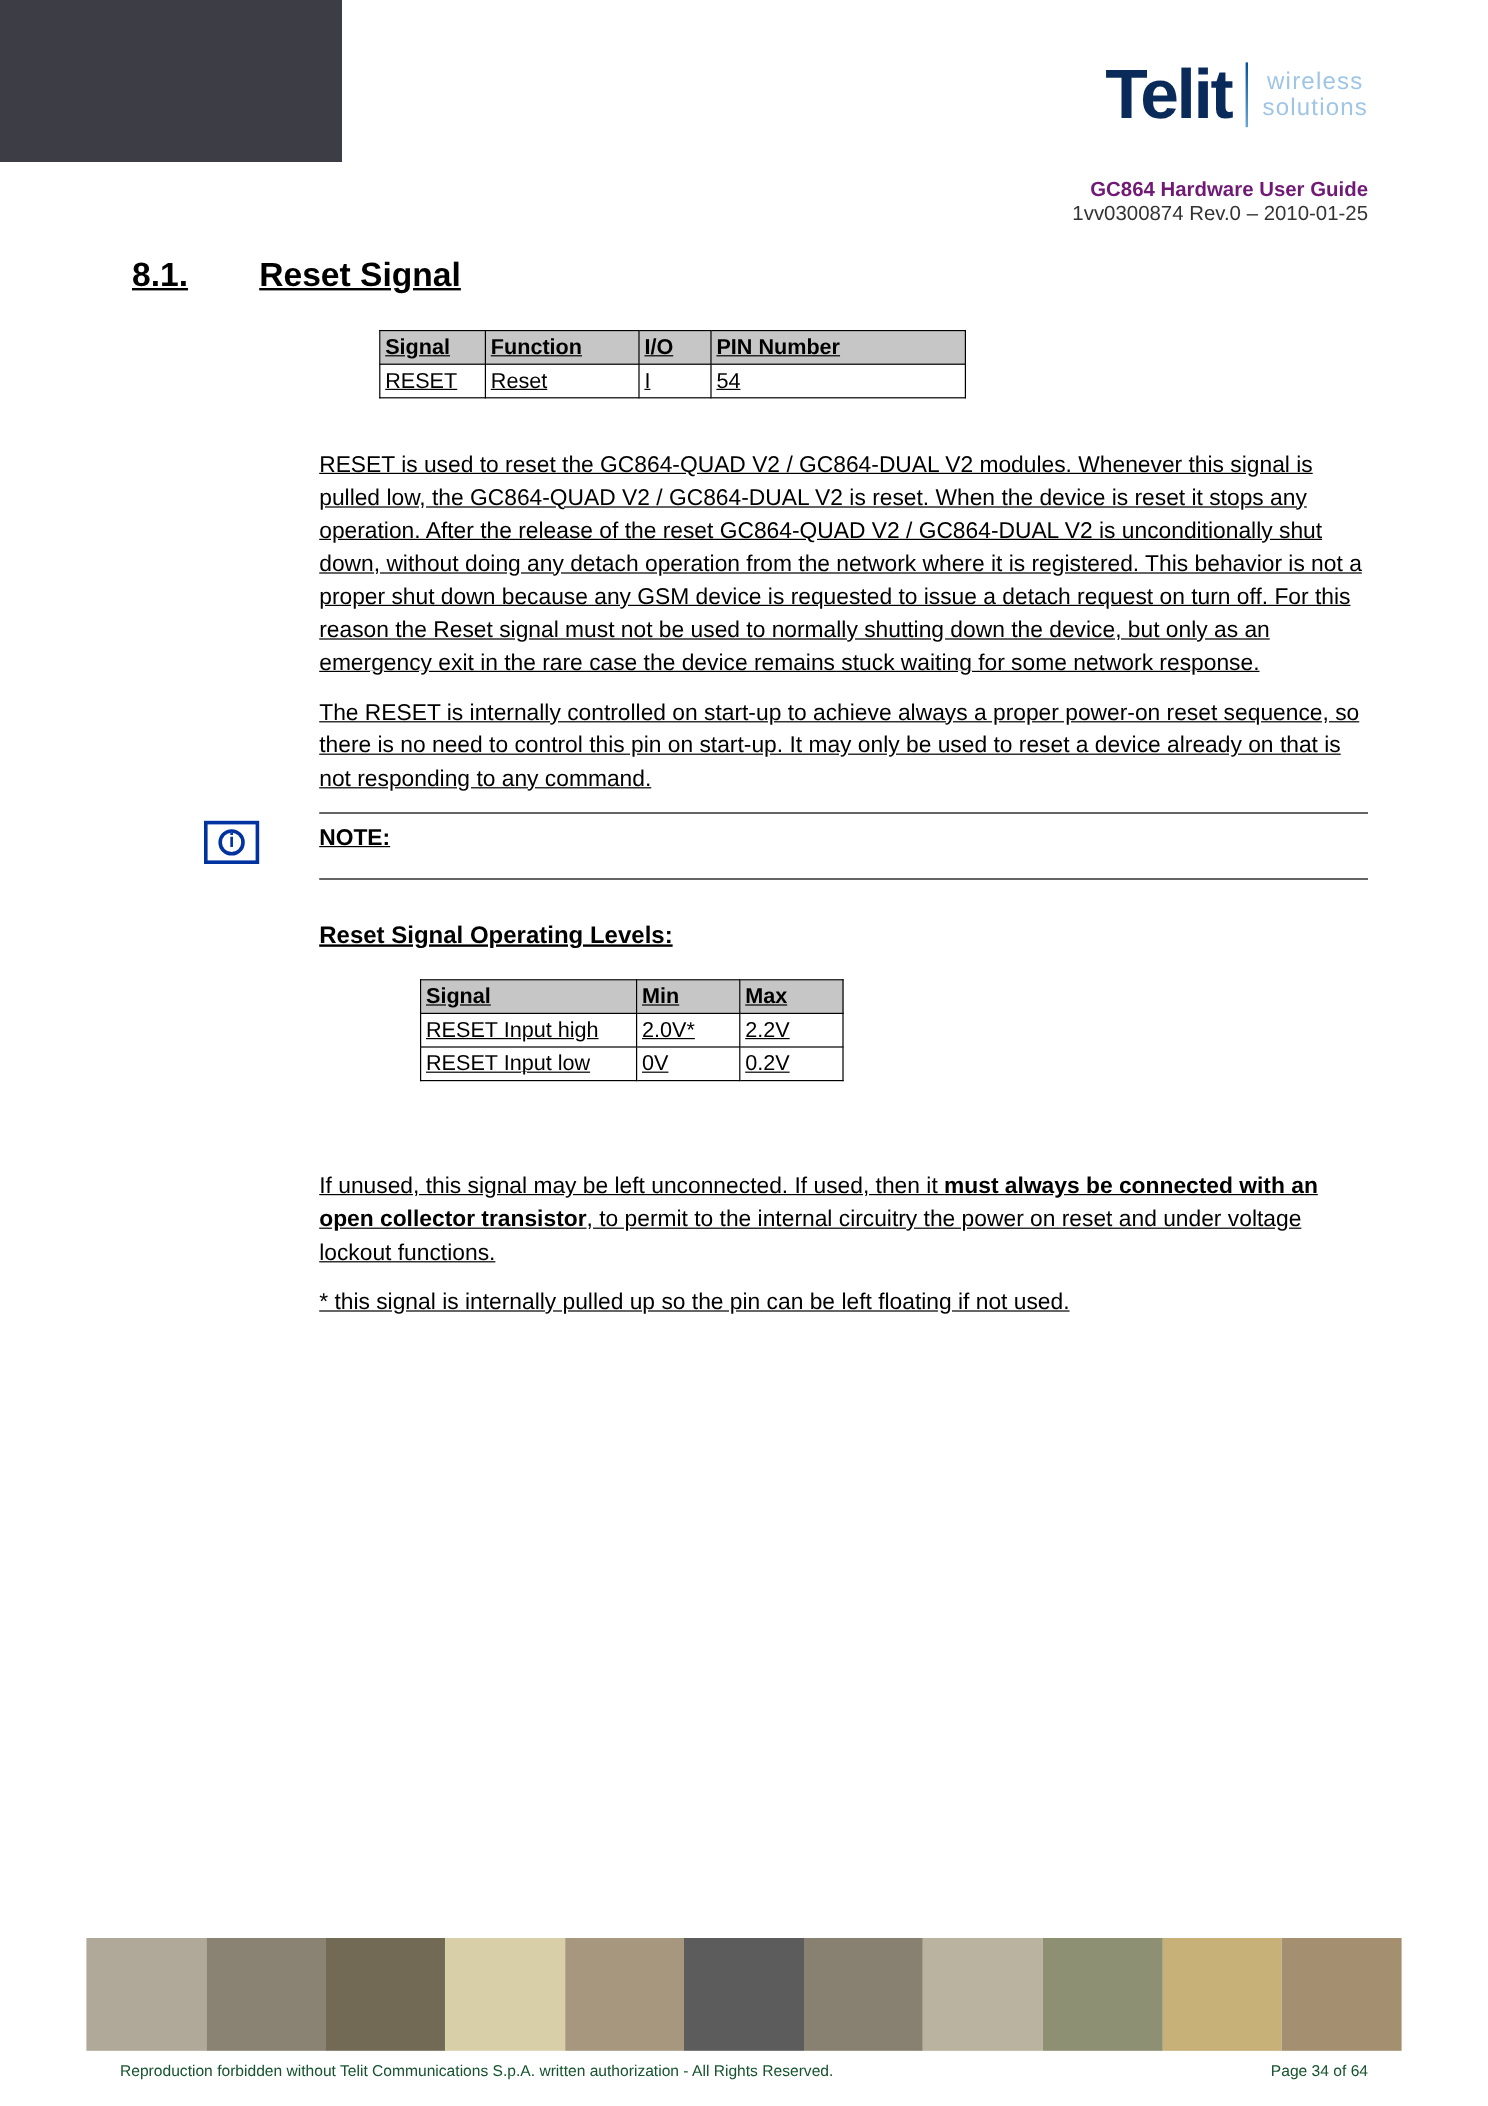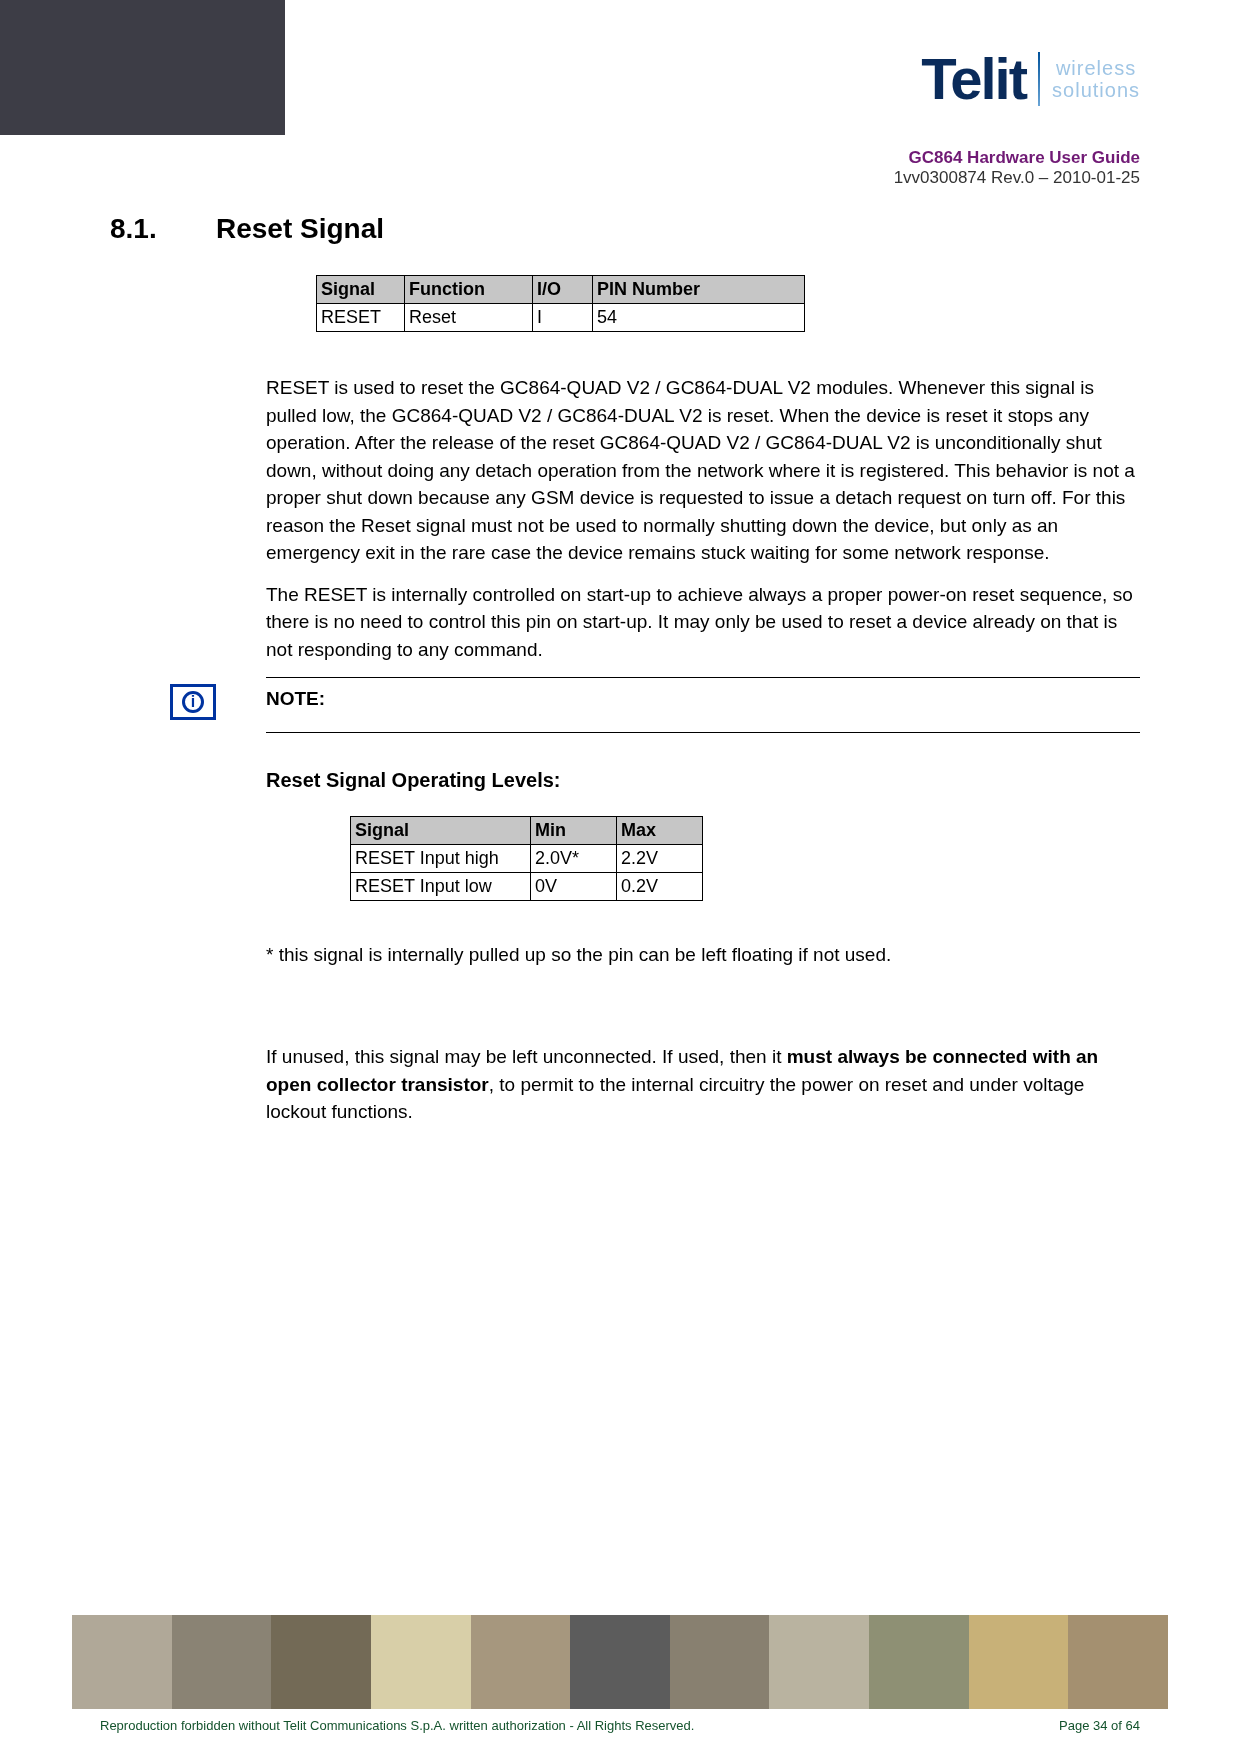--- a/index.html
+++ b/index.html
@@ -49,20 +49,21 @@
     text-align: right;
     font-size: 17px;
     color: #333;
   }
   .doc-title { font-weight: 700; color: #701a75; }
   .main-content {
     position: absolute;
     top: 213px;
     left: 110px;
     width: 1030px;
+    text-decoration: underline;
   }
   .section-row { display: flex; gap: 46px; margin-bottom: 30px; }
   .section-num { font-size: 28px; font-weight: 700; min-width: 60px; }
   .section-title { font-size: 28px; font-weight: 700; }
   .indent { margin-left: 156px; }
   table.sig-table {
     border-collapse: collapse;
     margin-left: 50px;
     margin-bottom: 42px;
   }
@@ -202,25 +203,25 @@
         <td>2.2V</td>
       </tr>
       <tr>
         <td>RESET Input low</td>
         <td>0V</td>
         <td>0.2V</td>
       </tr>
     </tbody>
       </table>
 
-    <p class="para">* this signal is internally pulled up so the pin can be left floating if not used.</p>
-
     <p class="para" style="margin-top:74px">
       <span>If unused, this signal may be left unconnected. If used, then it </span><span class="bold">must always be connected with an open collector transistor</span><span>, to permit to the internal circuitry the power on reset and under voltage lockout functions.</span>
     </p>
+
+    <p class="para">* this signal is internally pulled up so the pin can be left floating if not used.</p>
   </div>
 </div>
 
 <div class="footer-strip">
   <div style="background:#b0a898"></div>
     <div style="background:#8a8374"></div>
     <div style="background:#736a56"></div>
     <div style="background:#d8cfa8"></div>
     <div style="background:#a6977e"></div>
     <div style="background:#5c5c5c"></div>

